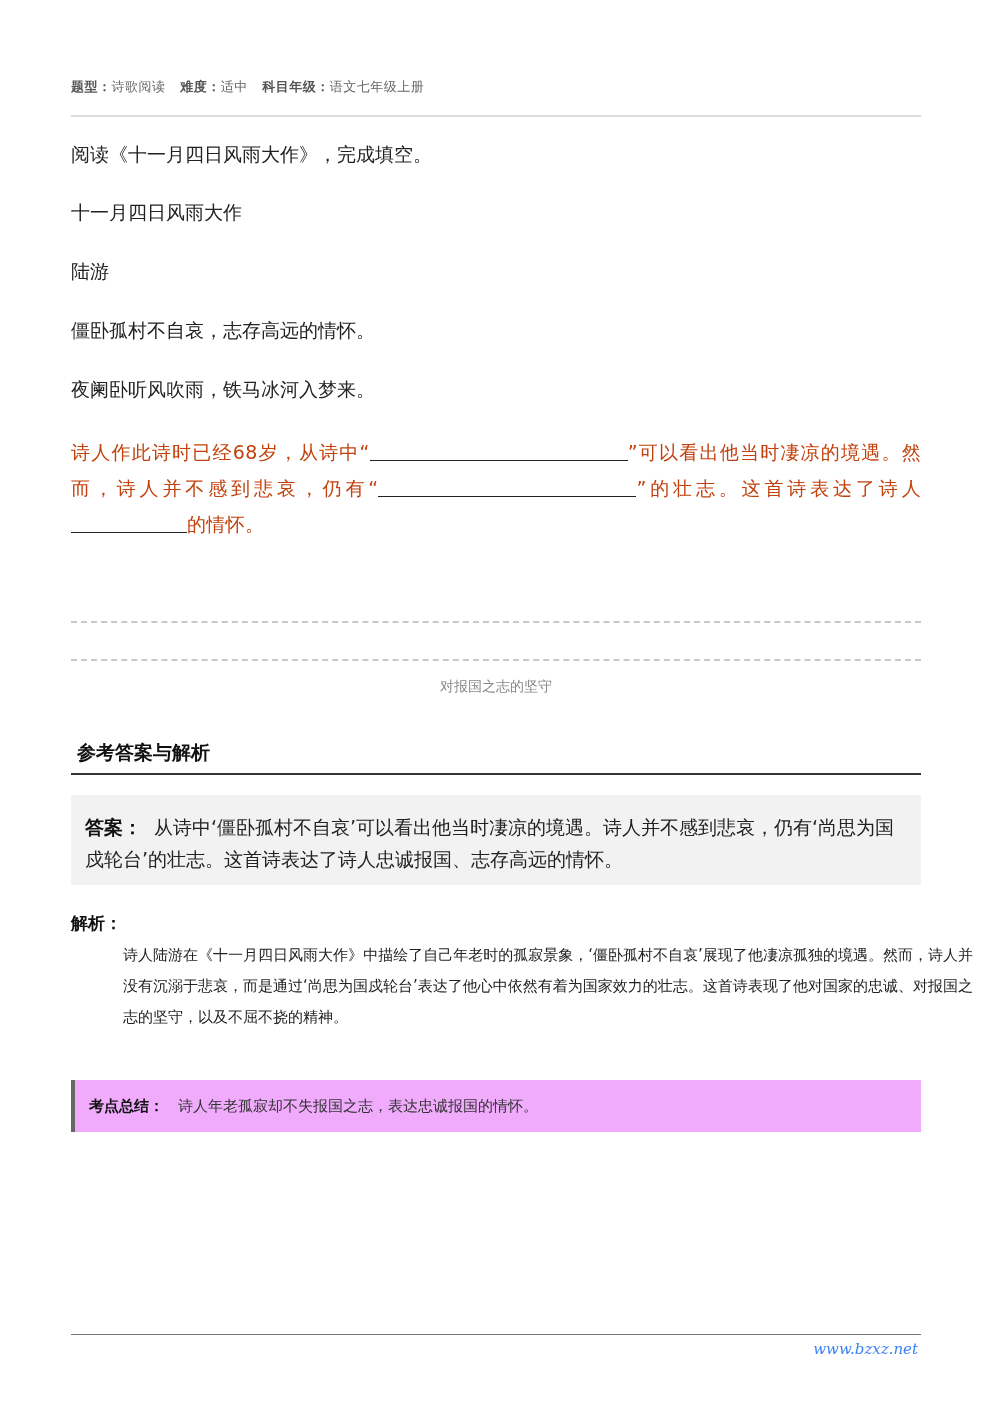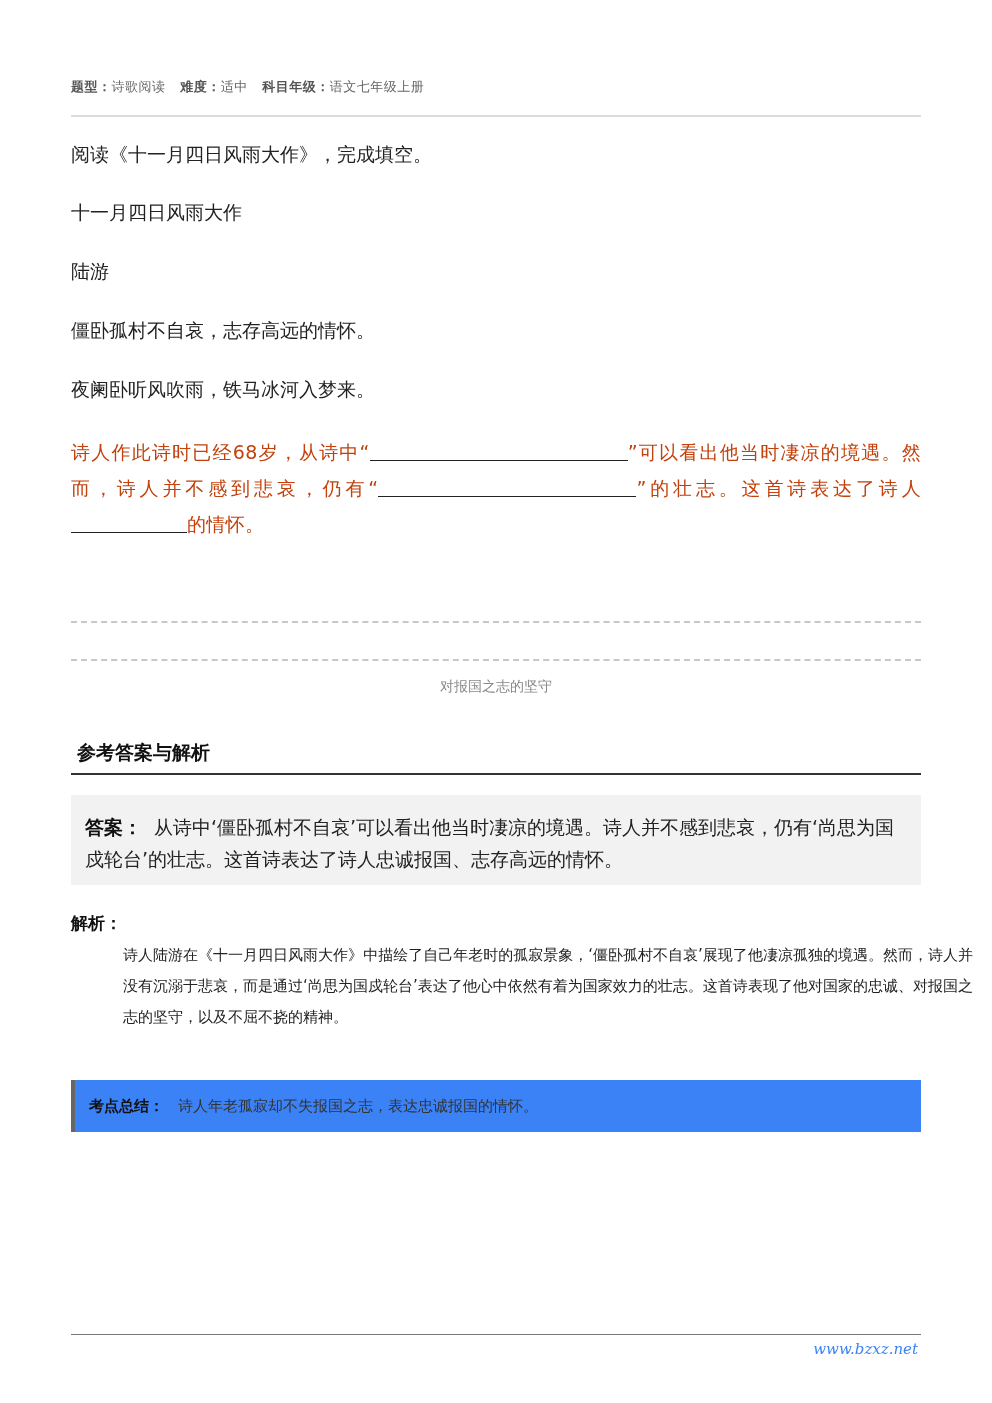--- a/index.html
+++ b/index.html
@@ -136,21 +136,21 @@
       color: #222;
       text-align: justify;
       margin-left: 48px;
     }
     .summary-box {
       position: absolute;
       top: 1080px;
       left: 0;
       width: 850px;
       height: 52px;
-      background: #3b82f6;
+      background: #f0abfc;
       border-left: 4px solid #666666;
       box-sizing: border-box;
       padding: 0 14px;
       font-size: 15px;
       line-height: 52px;
       color: #333;
     }
     .summary-box .label { font-weight: bold; color: #111; margin-right: 14px; }
     .footer-rule {
       position: absolute;

